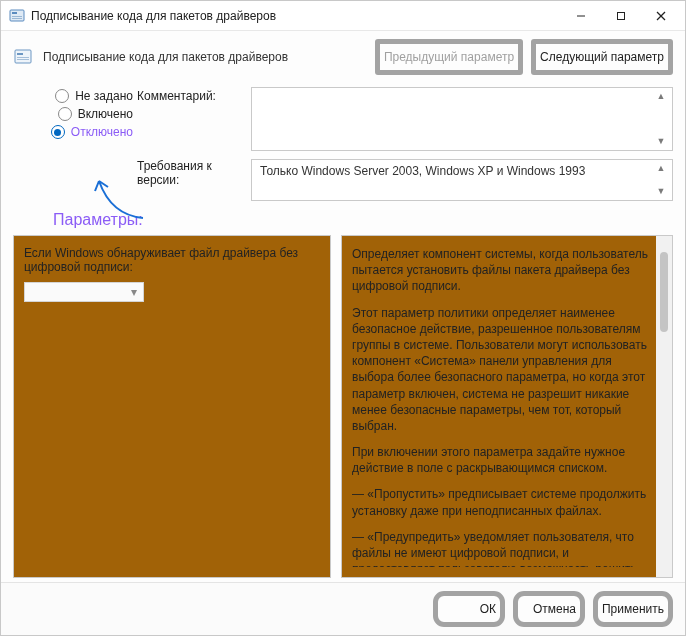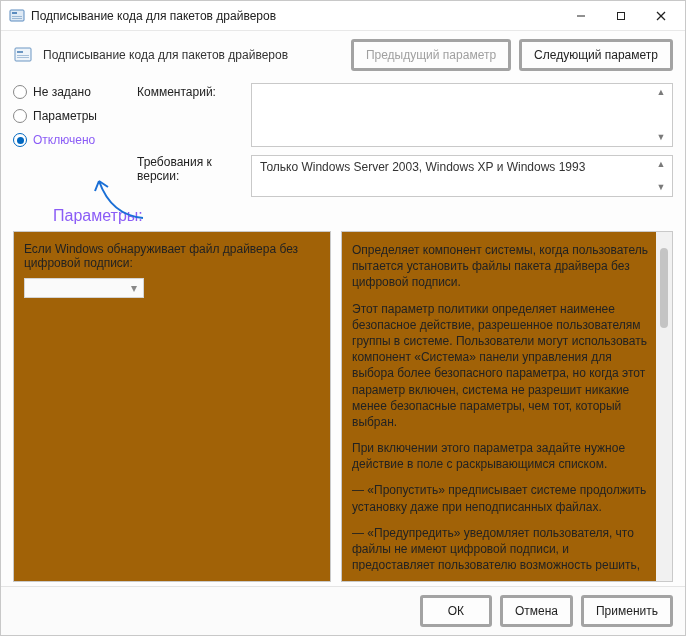--- a/index.html
+++ b/index.html
@@ -49,40 +49,41 @@
     padding: 8px 12px;
     gap: 10px;
   }
   .header-row .lefticon {
     width: 20px; height: 20px;
     display: inline-flex; align-items: center; justify-content: center;
   }
   .header-row .title2 { flex: 1; font-size: 12px; color: #333; }
   .navbtns { display: flex; gap: 8px; }
   .btn {
-    border: 3px solid #a3a3a3;
+    border: 5px solid #a3a3a3;
     border-radius: 3px;
     background: #fdfdfd;
-    padding: 6px 12px;
+    padding: 6px 4px;
     font-size: 12px;
     color: #222;
     cursor: pointer;
   }
   .btn.disabled { color: #a0a0a0; }
 
   .top-grid {
     display: grid;
     grid-template-columns: 120px 110px 1fr;
     column-gap: 4px;
     padding: 4px 12px 0 12px;
     align-items: start;
   }
   .radios {
-    display: flex; flex-direction: column; gap: 10px;
+    display: flex; flex-direction: column; gap: 4px;
     padding-top: 2px;
+    align-items: flex-end;
   }
   .radio {
     display: flex; align-items: center; gap: 6px;
     font-size: 12px; color: #222;
   }
   .radio .dot {
     width: 14px; height: 14px; border-radius: 50%;
     border: 1px solid #888; background: #fff;
     display: inline-flex; align-items: center; justify-content: center;
   }
@@ -173,21 +174,21 @@
     width: 8px; height: 80px; border-radius: 4px; background: #c4c4c4;
   }
   .pane.right .inner { padding-right: 14px; height: 100%; overflow: hidden; }
 
   .footer {
     display: flex; justify-content: flex-end; gap: 8px;
     padding: 8px 12px;
     border-top: 1px solid #e4e4e4;
     background: #fbfbfb;
   }
-  .footer .btn { min-width: 72px; text-align: center; }
+  .footer .btn { min-width: 72px; text-align: right; border-radius: 11px; }
 
   .rel { position: relative; }
 </style>
 </head>
 <body>
 
 <div class="window rel">
 
   <div class="titlebar">
     <span class="icon">
@@ -236,21 +237,21 @@
   </div>
 
   <div class="top-grid rel">
     <div class="radios">
       <label class="radio">
         <span class="dot"></span>
         <span>Не задано</span>
       </label>
       <label class="radio">
         <span class="dot"></span>
-        <span>Параметры</span>
+        <span>Включено</span>
       </label>
       <label class="radio sel">
         <span class="dot"></span>
         <span>Отключено</span>
       </label>
     </div>
 
     <div class="lblcol">
       <div class="lbl">Комментарий:</div>
       <div class="lbl">Требования к версии:</div>

